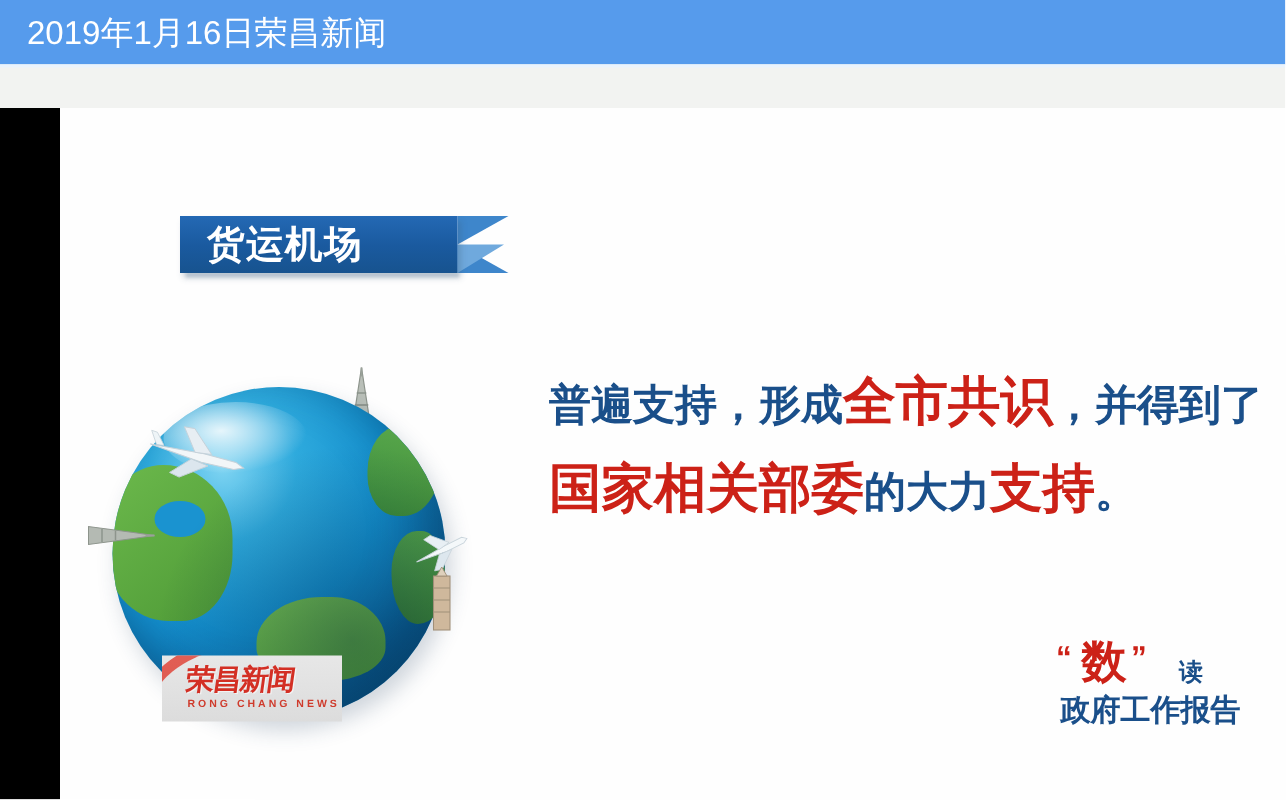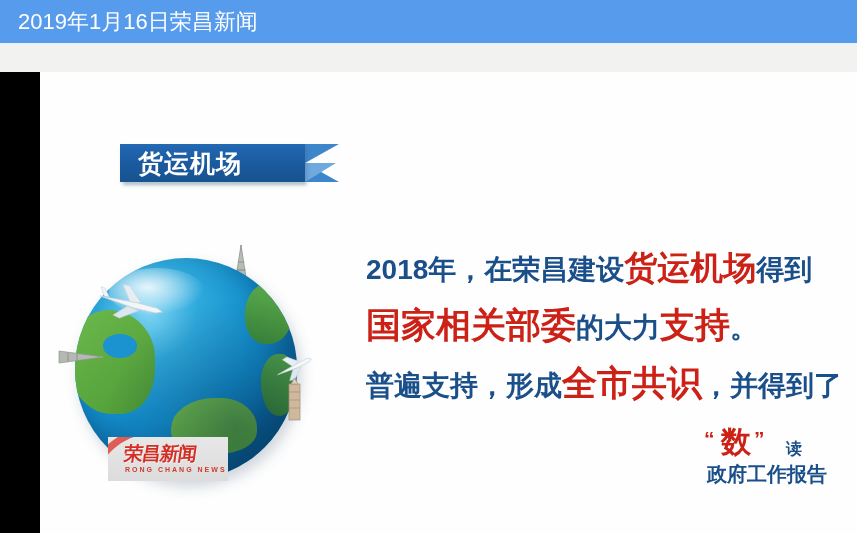--- a/index.html
+++ b/index.html
@@ -426,30 +426,27 @@
   </div>
 
   <div id="news-watermark">
     <div id="news-watermark-swoosh"></div>
     <div id="news-watermark-title">荣昌新闻</div>
     <div id="news-watermark-sub">RONG CHANG NEWS</div>
   </div>
 
   <div id="body-text">
 
+
     <div class="body-line">
-      <span class="seg seg-blue">2018年，在荣昌建设</span><span class="seg seg-red">货运机场</span><span class="seg seg-blue">得到</span>
+      <span class="seg seg-blue">普遍支持，形成</span><span class="seg seg-red-lg">全市共识</span><span class="seg seg-blue">，并得到了</span>
     </div>
 
     <div class="body-line">
       <span class="seg seg-red-lg">国家相关部委</span><span class="seg seg-blue">的大力</span><span class="seg seg-red-lg">支持</span><span class="seg seg-blue">。</span>
-    </div>
-
-    <div class="body-line">
-      <span class="seg seg-blue">普遍支持，形成</span><span class="seg seg-red-lg">全市共识</span><span class="seg seg-blue">，并得到了</span>
     </div>
 
   </div>
 
   <div id="program-logo">
     <div id="program-logo-row">
       <span id="quote-open">“</span>
       <span id="logo-char">数</span>
       <span id="quote-close">”</span>
       <span id="logo-read">读</span>

